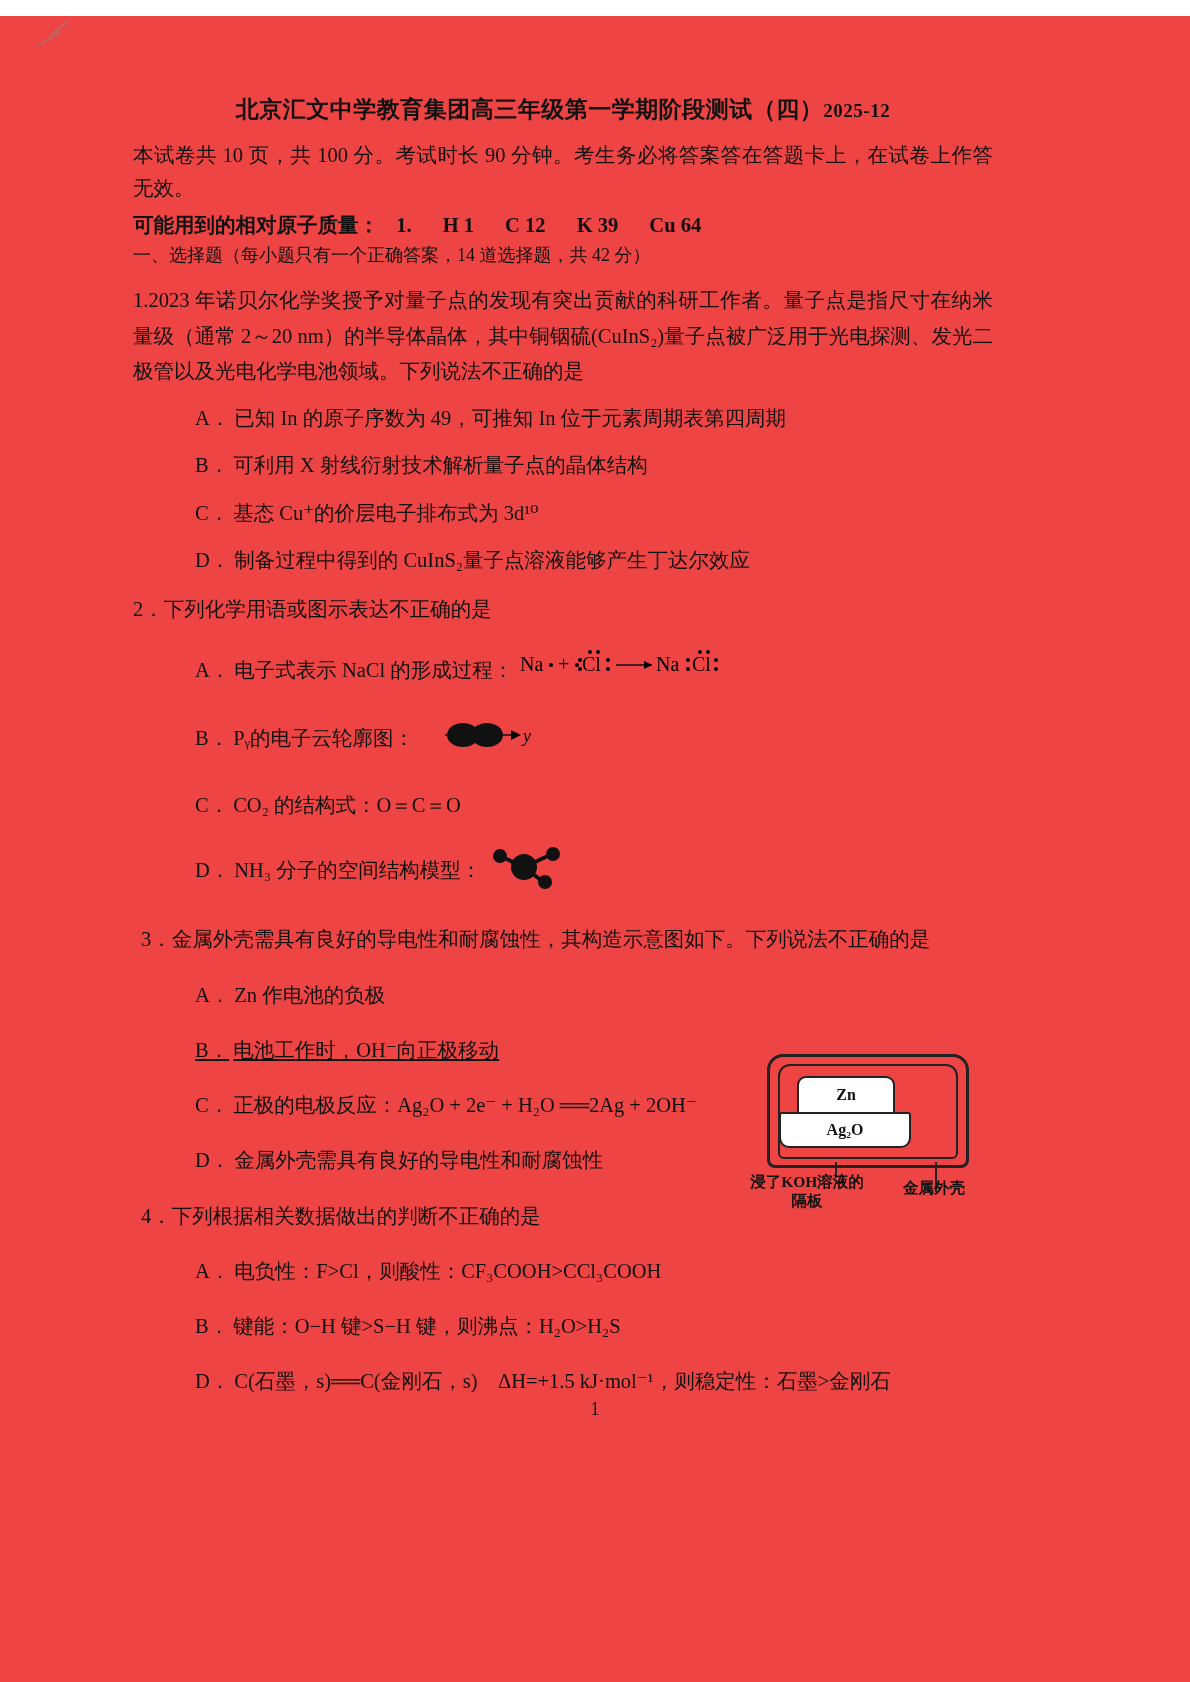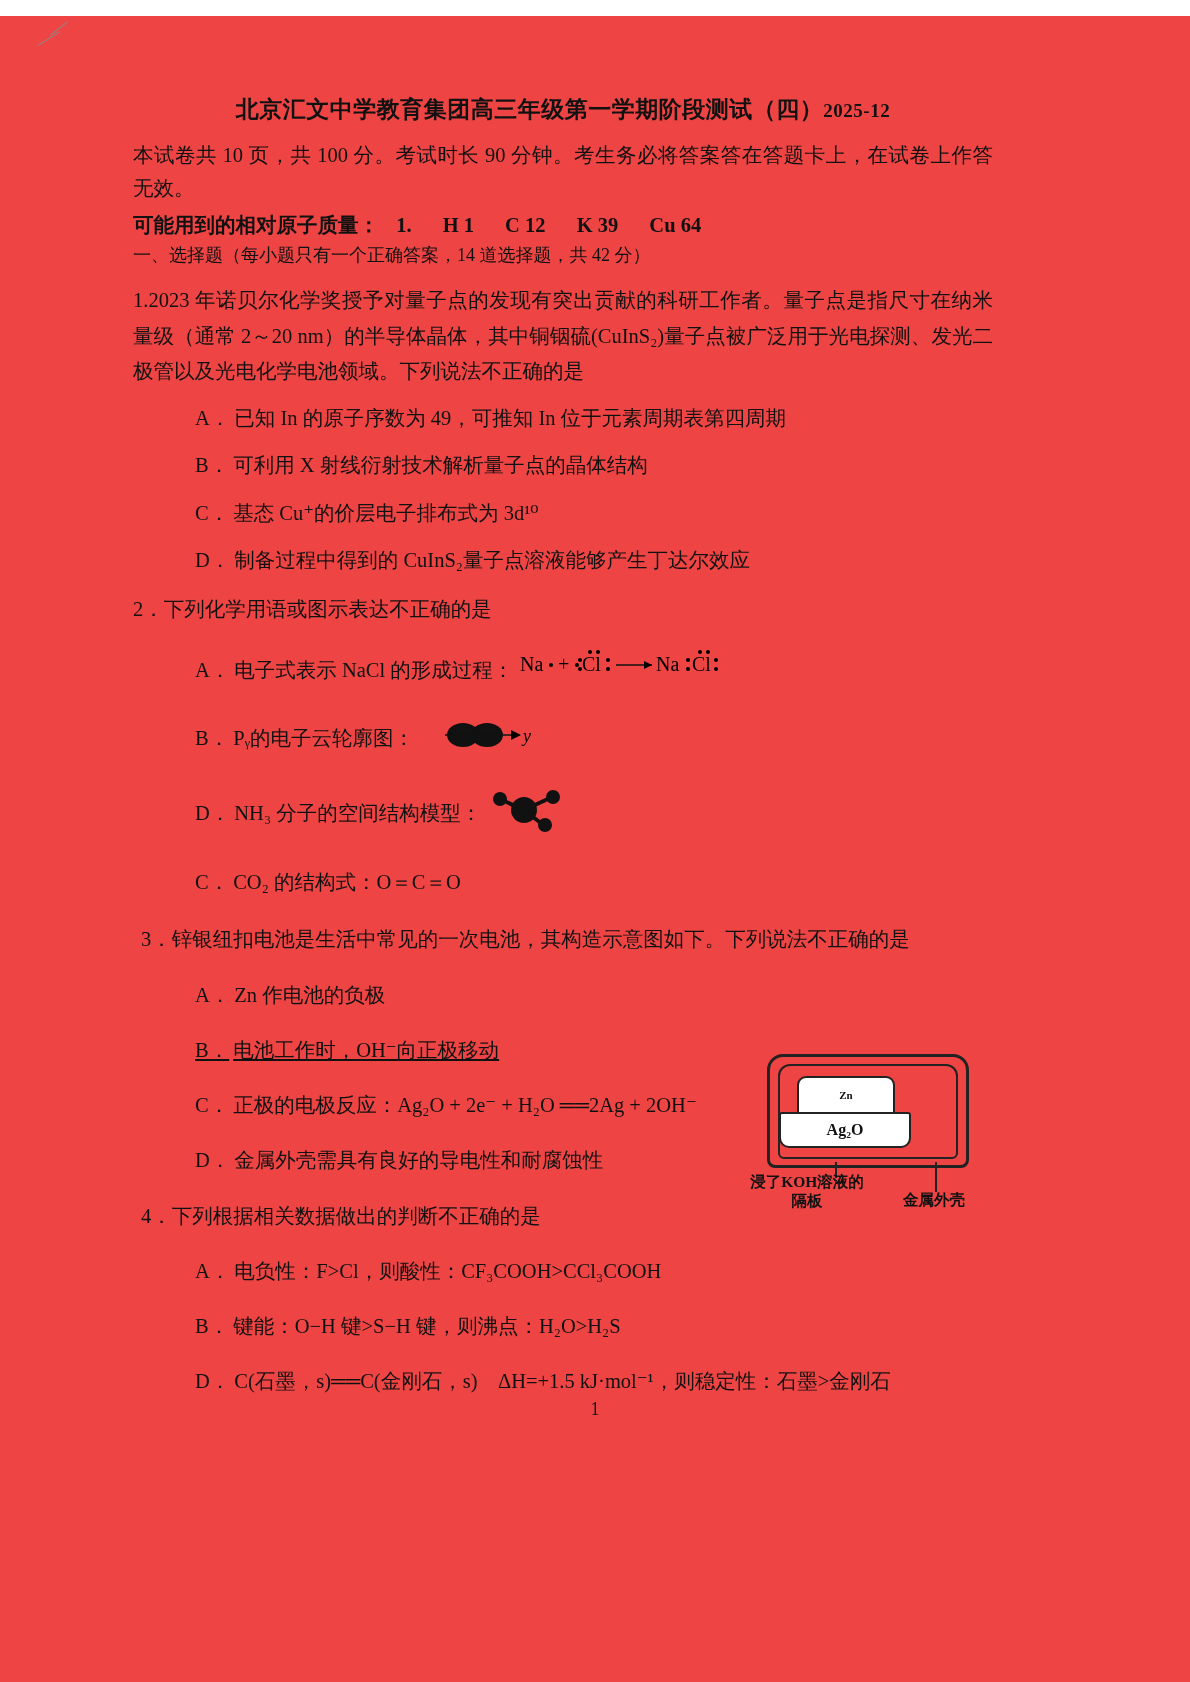--- a/index.html
+++ b/index.html
@@ -111,21 +111,21 @@
     position: absolute;
     left: 58px;
     top: 22px;
     width: 94px;
     height: 34px;
     border: 2px solid #222;
     border-radius: 9px 9px 2px 2px;
     display: flex;
     align-items: center;
     justify-content: center;
-    font-size: 11px;
+    font-size: 16px;
     font-weight: bold;
     background: #fff;
   }
   .cell-ag {
     position: absolute;
     left: 40px;
     top: 58px;
     width: 128px;
     height: 32px;
     border: 2px solid #222;
@@ -142,21 +142,21 @@
     background: #222;
   }
   .fig-label {
     position: absolute;
     font-size: 15.5px;
     font-weight: bold;
     line-height: 1.25;
     text-align: center;
   }
   .fig-label.l1 { left: 8px; top: 118px; width: 120px; }
-  .fig-label.l2 { left: 140px; top: 136px; width: 110px; }
+  .fig-label.l2 { left: 140px; top: 124px; width: 110px; }
   .crease {
     position: absolute;
     left: 36px;
     top: 8px;
     width: 40px;
     height: 26px;
   }
   .crease i {
     position: absolute;
     display: block;
@@ -268,42 +268,42 @@
             <ellipse cx="38" cy="20" rx="16" ry="12" fill="#111"></ellipse>
             <ellipse cx="62" cy="20" rx="16" ry="12" fill="#111"></ellipse>
             <line x1="20" y1="20" x2="92" y2="20" stroke="#111" stroke-width="1.6"></line>
             <polygon points="96,20 86,15 86,25"></polygon>
             <text x="98" y="27" font-family="Liberation Serif, serif" font-style="italic" font-size="18">y</text>
           </svg>
         </span>
       </div>
 
       <div class="opt" style="margin-top:22px;">
+        <span class="lab">C．</span><span>CO₂ 的结构式：O＝C＝O</span>
+      </div>
+
+      <div class="opt" style="margin-top:22px;">
         <span class="lab">D．</span><span>NH₃ 分子的空间结构模型：</span>
         <span class="nh3model">
           <svg width="92" height="44" viewBox="0 0 92 44">
             <line x1="34" y1="22" x2="12" y2="12" stroke="#111" stroke-width="4"></line>
             <line x1="34" y1="22" x2="60" y2="10" stroke="#111" stroke-width="4"></line>
             <line x1="34" y1="22" x2="52" y2="36" stroke="#111" stroke-width="4"></line>
             <circle cx="34" cy="22" r="13" fill="#111"></circle>
             <circle cx="10" cy="11" r="7" fill="#111"></circle>
             <circle cx="63" cy="9" r="7" fill="#111"></circle>
             <circle cx="55" cy="37" r="7" fill="#111"></circle>
           </svg>
         </span>
       </div>
-
-      <div class="opt" style="margin-top:22px;">
-        <span class="lab">C．</span><span>CO₂ 的结构式：O＝C＝O</span>
-      </div>
     </div>
 
     <div class="q-block" style="margin-top:22px;">
       <div class="q-stem" style="margin-left:8px;">
-        <span>3．</span><span>锌银纽扣电池是生活中常见的一次电池，其构造示意图如下。下列说法不正确的是</span>
+        <span>3．</span><span>金属外壳需具有良好的导电性和耐腐蚀性，其构造示意图如下。下列说法不正确的是</span>
       </div>
       <div class="opt" style="margin-top:20px;">
         <span class="lab">A．</span><span>Zn 作电池的负极</span>
       </div>
       <div class="opt" style="margin-top:20px;text-decoration:underline;">
         <span class="lab">B．</span><span>电池工作时，OH⁻向正极移动</span>
       </div>
       <div class="opt" style="margin-top:20px;">
         <span class="lab">C．</span><span>正极的电极反应：Ag₂O + 2e⁻ + H₂O ══2Ag + 2OH⁻</span>
       </div>

